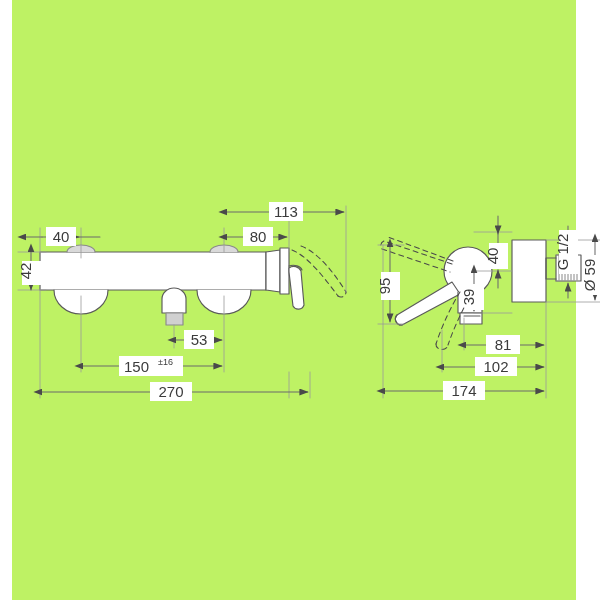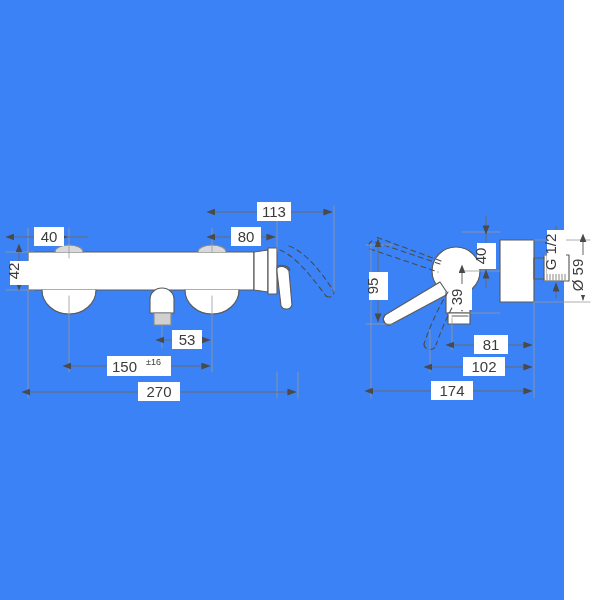--- a/index.html
+++ b/index.html
@@ -1,21 +1,21 @@
 <!DOCTYPE html>
 <html><head>
 <meta charset="utf-8">
 <style>
   html,body{margin:0;padding:0;background:#ffffff;}
   body{
     width:600px;height:600px;
     font-family:"Liberation Sans", sans-serif;
     overflow:hidden;
   }
-  #stage{position:relative;width:564px;height:600px;background:#3b82f6;}
+  #stage{position:relative;width:564px;height:600px;background:#bef264;margin-left:12px;}
   svg#drawing{position:absolute;left:0;top:0;width:600px;height:600px;display:block;}
   .dimtxt{
     font-family:"Liberation Sans", sans-serif;
     font-size:15px;
     fill:#3b3b3b;
   }
   .dimtxt-sup{font-size:9px;fill:#3b3b3b;}
 </style>
 </head>
 <body>

